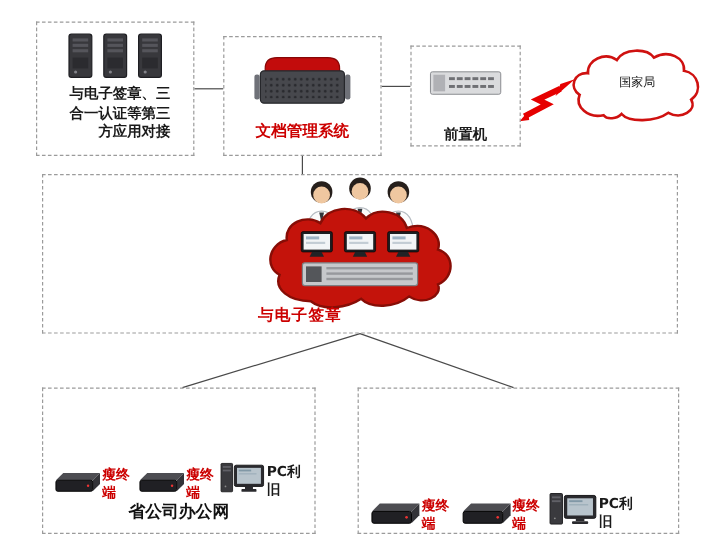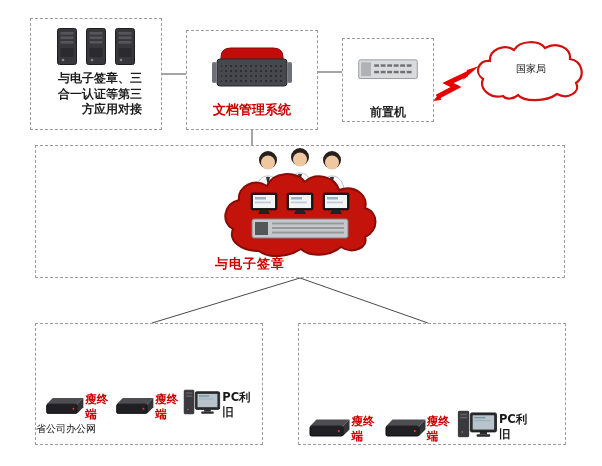--- a/index.html
+++ b/index.html
@@ -3,21 +3,21 @@
 <meta charset="utf-8">
 <style>
   html,body{margin:0;padding:0;background:#fff}
   .canvas{position:relative;width:602px;height:466px;background:#fff;overflow:hidden;
           font-family:"DejaVu Sans","Liberation Sans",sans-serif;}
   .abs{position:absolute}
   .dashed{position:absolute;border:1px dashed #9b9b9b;box-sizing:border-box;background:transparent}
   .lbl{font-weight:bold;font-size:12px;line-height:1.3;color:#1a1a1a;text-align:left}
   .red{color:#cc0000}
   .node-box{display:flex;flex-direction:column;align-items:center}
-  .caption{font-weight:normal;font-size:10px;color:#111;padding-bottom:8px}
+  .caption{font-weight:bold;font-size:14px;color:#111;text-align:center;padding-bottom:8px}
   .device-row{display:flex;justify-content:space-around;align-items:flex-end;flex:1;padding:24px 10px 0 6px}
   .device-cell{display:flex;align-items:center;width:33%}
   .device-cell .lbl{margin-top:5px;font-size:11.5px}
   svg{display:block}
   .cloud-label{display:flex;align-items:center;justify-content:center;font-weight:normal;font-size:10px;color:#111}
 </style>
 </head>
 <body>
 
 <div class="canvas">

